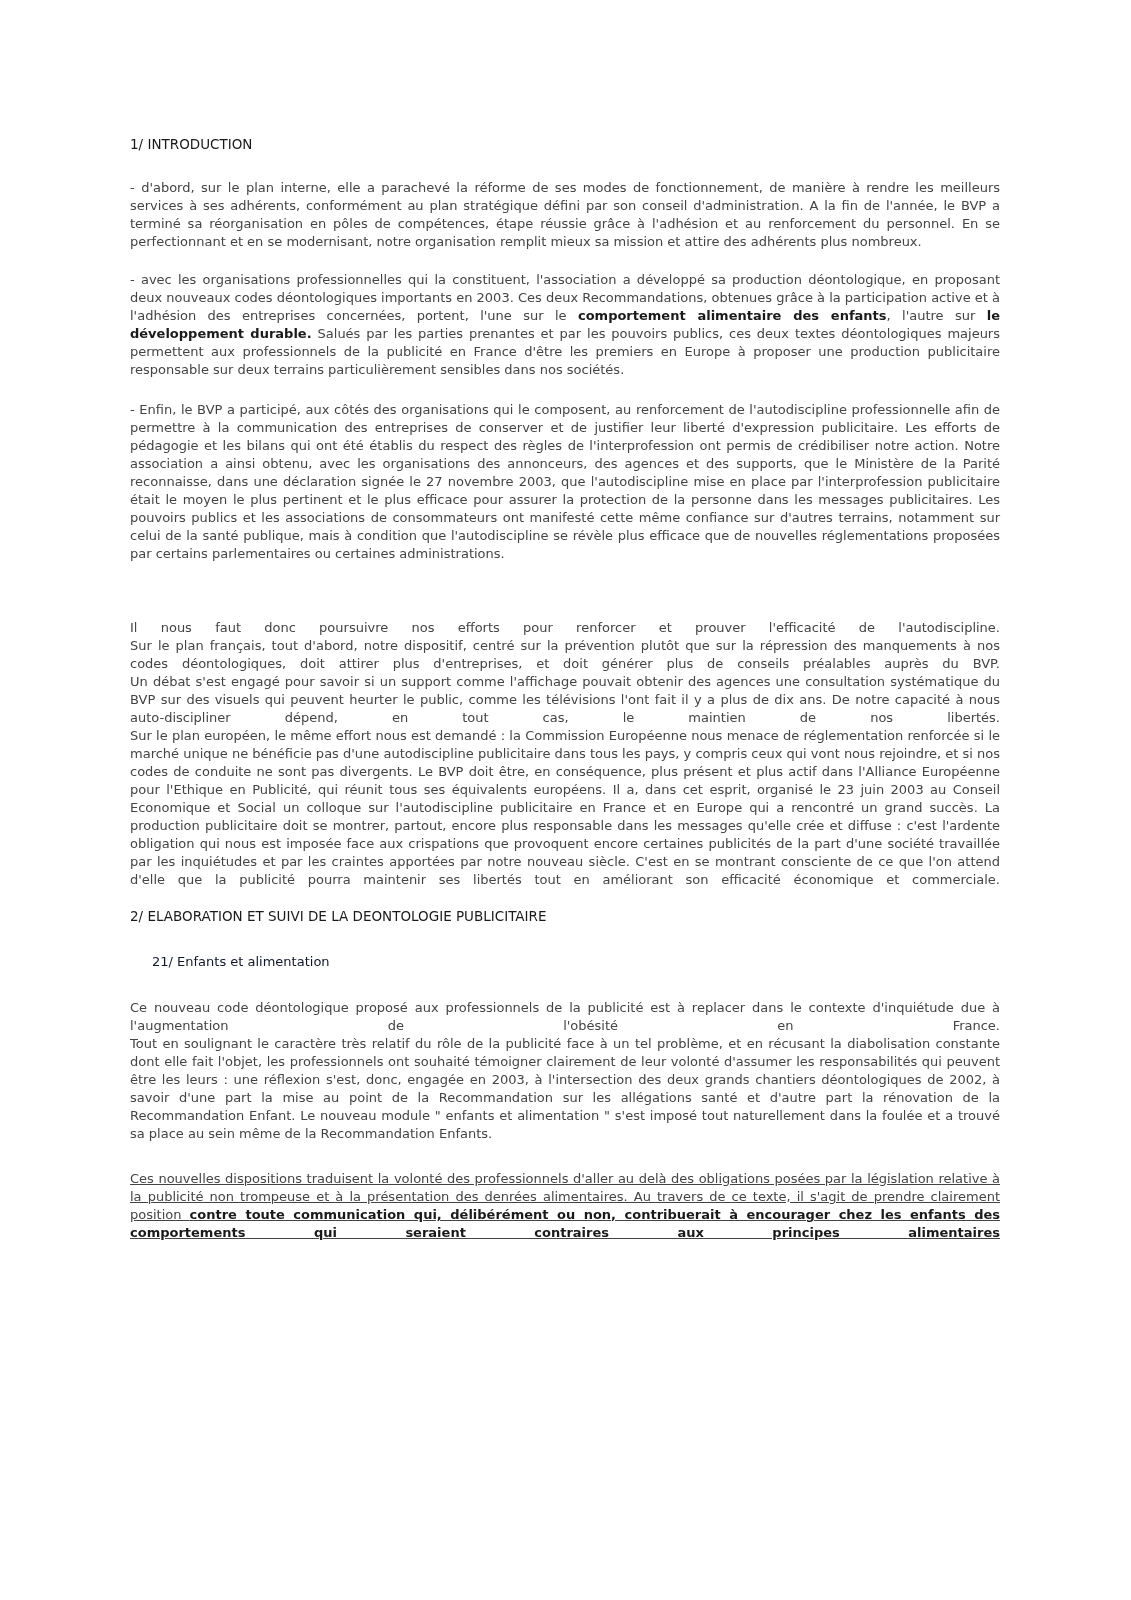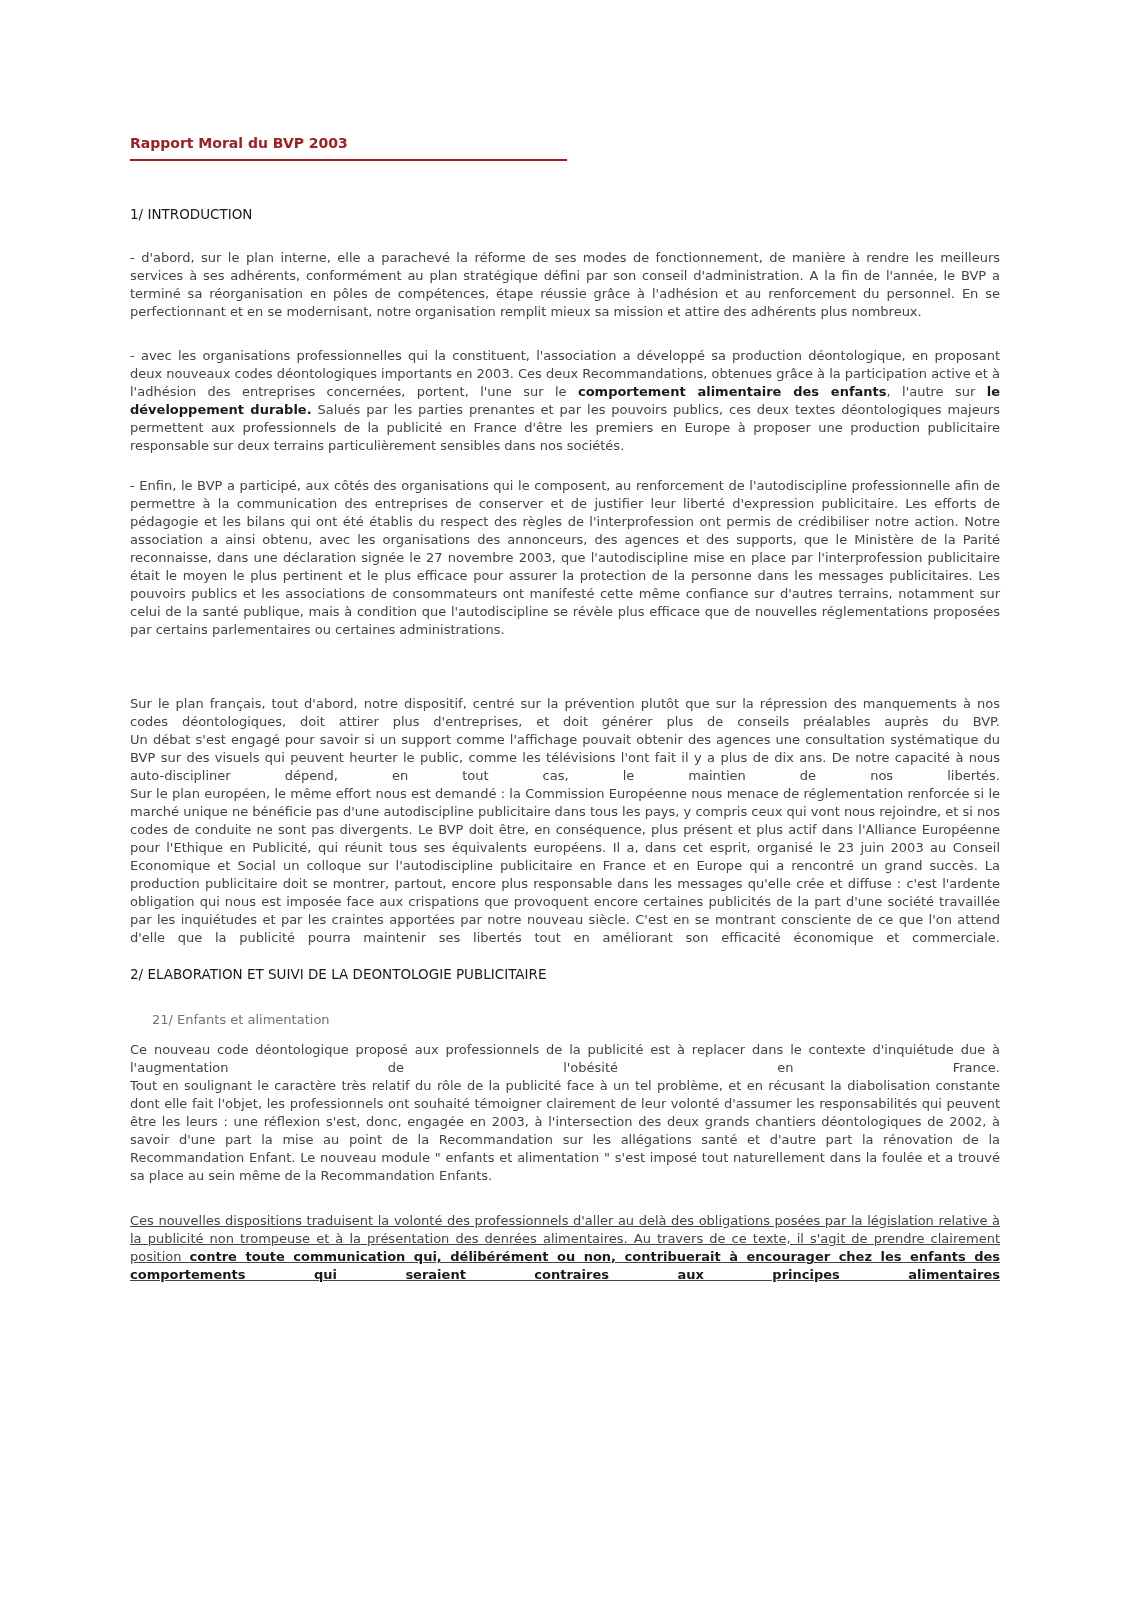--- a/index.html
+++ b/index.html
@@ -30,53 +30,53 @@
   .h-section {
     font-weight: normal;
     font-size: 13.5px;
     color: var(--strong-ink);
     margin-bottom: 26px;
   }
   #sec2-heading { margin-bottom: 28px; }
 
   .h-sub {
     padding-left: 22px;
-    color: #737373;
-    margin-bottom: 12px;
+    color: #0f172a;
+    margin-bottom: 28px;
   }
 
   .para { text-align: justify; }
   .jl { text-align: justify; text-align-last: justify; }
   .b { font-weight: bold; color: var(--strong-ink); }
 
   #p-intro-1 { margin-bottom: 20px; }
-  #p-intro-2 { margin-bottom: 26px; }
+  #p-intro-2 { margin-bottom: 20px; }
   #p-intro-3 { margin-bottom: 22px; }
   #p-intro-4 { margin-bottom: 56px; }
   #p-intro-5 { margin-bottom: 18px; }
   #p-deonto-1 { margin-bottom: 27px; }
   #p-deonto-2 { margin-bottom: 16px; text-decoration: underline; }
 </style>
 </head>
 <body>
 
 <div class="content">
 
-  <div class="doc-title">Rapport Moral du BVP 2003</div>
 
   <div class="h-section">1/ INTRODUCTION</div>
 
 
   <p class="para" id="p-intro-2">- d'abord, sur le plan interne, elle a parachevé la réforme de ses modes de fonctionnement, de manière à rendre les meilleurs services à ses adhérents, conformément au plan stratégique défini par son conseil d'administration. A la fin de l'année, le BVP a terminé sa réorganisation en pôles de compétences, étape réussie grâce à l'adhésion et au renforcement du personnel. En se perfectionnant et en se modernisant, notre organisation remplit mieux sa mission et attire des adhérents plus nombreux.</p>
 
   <p class="para" id="p-intro-3"><span>- avec les organisations professionnelles qui la constituent, l'association a développé sa production déontologique, en proposant deux nouveaux codes déontologiques importants en 2003. Ces deux Recommandations, obtenues grâce à la participation active et à l'adhésion des entreprises concernées, portent, l'une sur le </span><span class="b">comportement alimentaire des enfants</span><span>, l'autre sur </span><span class="b">le développement durable.</span><span> Salués par les parties prenantes et par les pouvoirs publics, ces deux textes déontologiques majeurs permettent aux professionnels de la publicité en France d'être les premiers en Europe à proposer une production publicitaire responsable sur deux terrains particulièrement sensibles dans nos sociétés.</span></p>
 
   <p class="para" id="p-intro-4">- Enfin, le BVP a participé, aux côtés des organisations qui le composent, au renforcement de l'autodiscipline professionnelle afin de permettre à la communication des entreprises de conserver et de justifier leur liberté d'expression publicitaire. Les efforts de pédagogie et les bilans qui ont été établis du respect des règles de l'interprofession ont permis de crédibiliser notre action. Notre association a ainsi obtenu, avec les organisations des annonceurs, des agences et des supports, que le Ministère de la Parité reconnaisse, dans une déclaration signée le 27 novembre 2003, que l'autodiscipline mise en place par l'interprofession publicitaire était le moyen le plus pertinent et le plus efficace pour assurer la protection de la personne dans les messages publicitaires. Les pouvoirs publics et les associations de consommateurs ont manifesté cette même confiance sur d'autres terrains, notamment sur celui de la santé publique, mais à condition que l'autodiscipline se révèle plus efficace que de nouvelles réglementations proposées par certains parlementaires ou certaines administrations.</p>
 
   <div class="para" id="p-intro-5">
+    <div class="jl">Il nous faut donc poursuivre nos efforts pour renforcer et prouver l'efficacité de l'autodiscipline.</div>
     <div class="jl">Sur le plan français, tout d'abord, notre dispositif, centré sur la prévention plutôt que sur la répression des manquements à nos codes déontologiques, doit attirer plus d'entreprises, et doit générer plus de conseils préalables auprès du BVP.</div>
     <div class="jl">Un débat s'est engagé pour savoir si un support comme l'affichage pouvait obtenir des agences une consultation systématique du BVP sur des visuels qui peuvent heurter le public, comme les télévisions l'ont fait il y a plus de dix ans. De notre capacité à nous auto-discipliner dépend, en tout cas, le maintien de nos libertés.</div>
     <div class="jl">Sur le plan européen, le même effort nous est demandé : la Commission Européenne nous menace de réglementation renforcée si le marché unique ne bénéficie pas d'une autodiscipline publicitaire dans tous les pays, y compris ceux qui vont nous rejoindre, et si nos codes de conduite ne sont pas divergents. Le BVP doit être, en conséquence, plus présent et plus actif dans l'Alliance Européenne pour l'Ethique en Publicité, qui réunit tous ses équivalents européens. Il a, dans cet esprit, organisé le 23 juin 2003 au Conseil Economique et Social un colloque sur l'autodiscipline publicitaire en France et en Europe qui a rencontré un grand succès. La production publicitaire doit se montrer, partout, encore plus responsable dans les messages qu'elle crée et diffuse : c'est l'ardente obligation qui nous est imposée face aux crispations que provoquent encore certaines publicités de la part d'une société travaillée par les inquiétudes et par les craintes apportées par notre nouveau siècle. C'est en se montrant consciente de ce que l'on attend d'elle que la publicité pourra maintenir ses libertés tout en améliorant son efficacité économique et commerciale.</div>
   </div>
 
   <div class="h-section" id="sec2-heading">2/ ELABORATION ET SUIVI DE LA DEONTOLOGIE PUBLICITAIRE</div>
 
   <div class="h-sub">21/ Enfants et alimentation</div>
 
   <div class="para" id="p-deonto-1">

